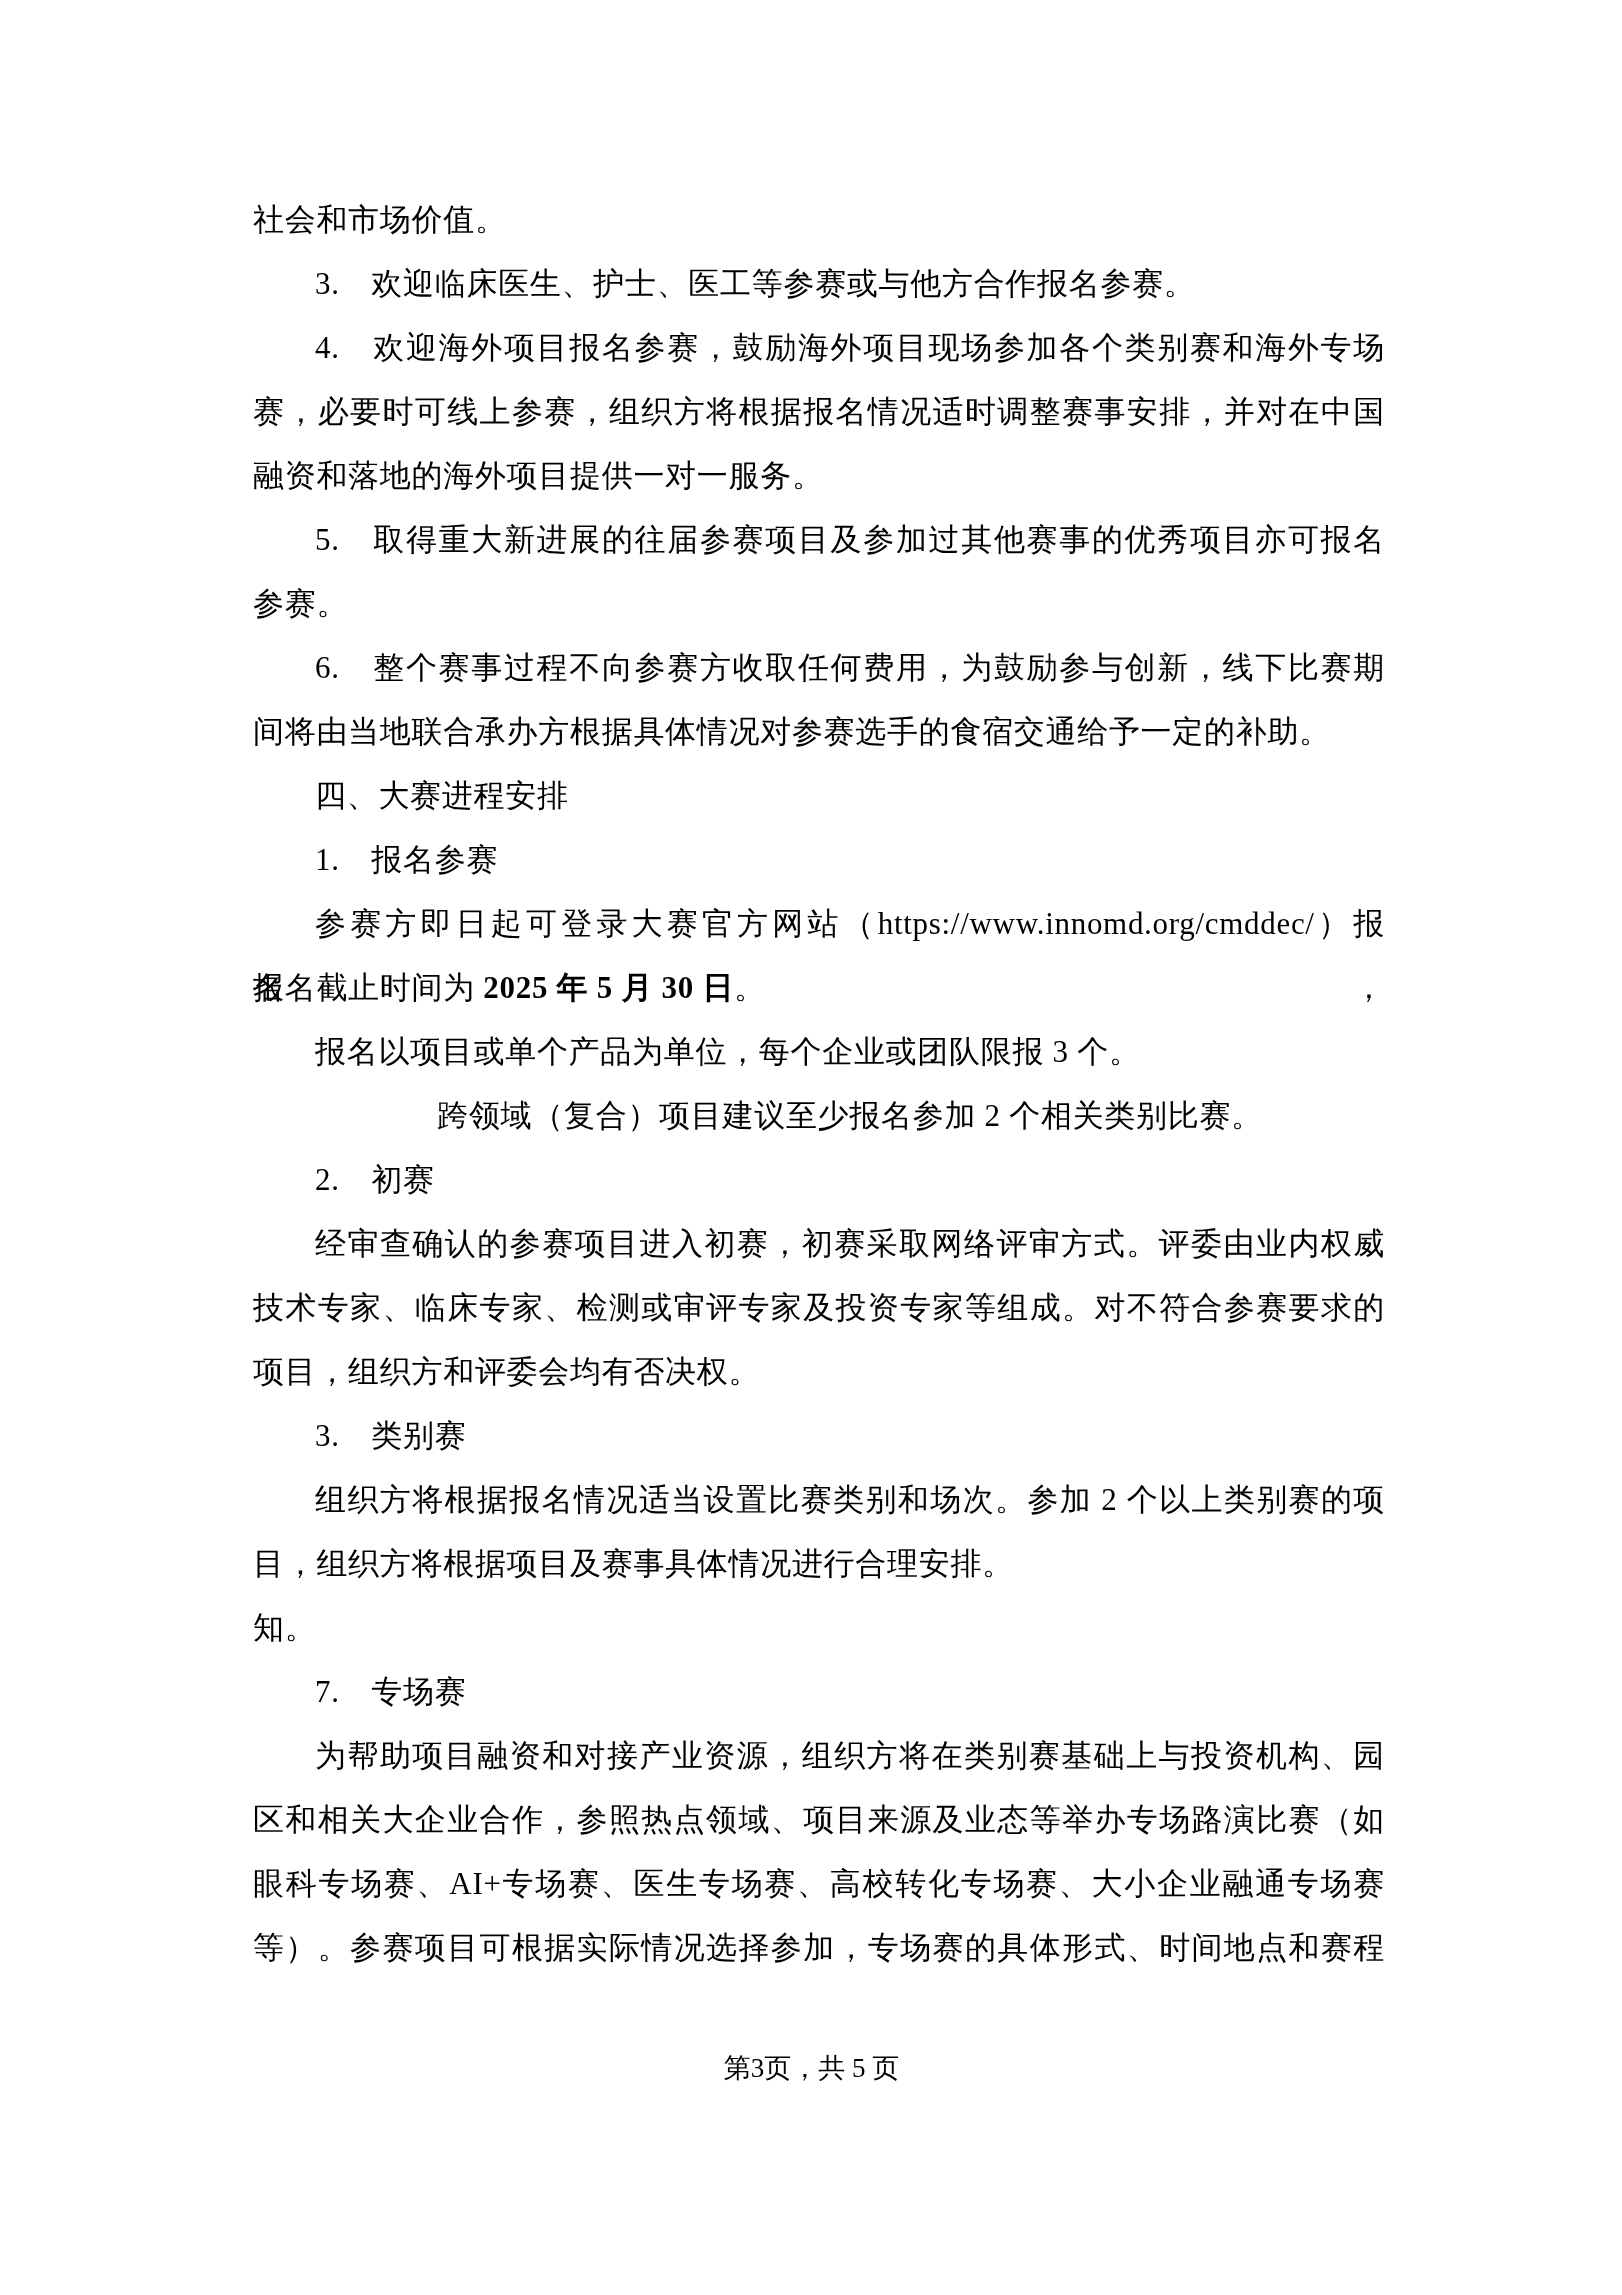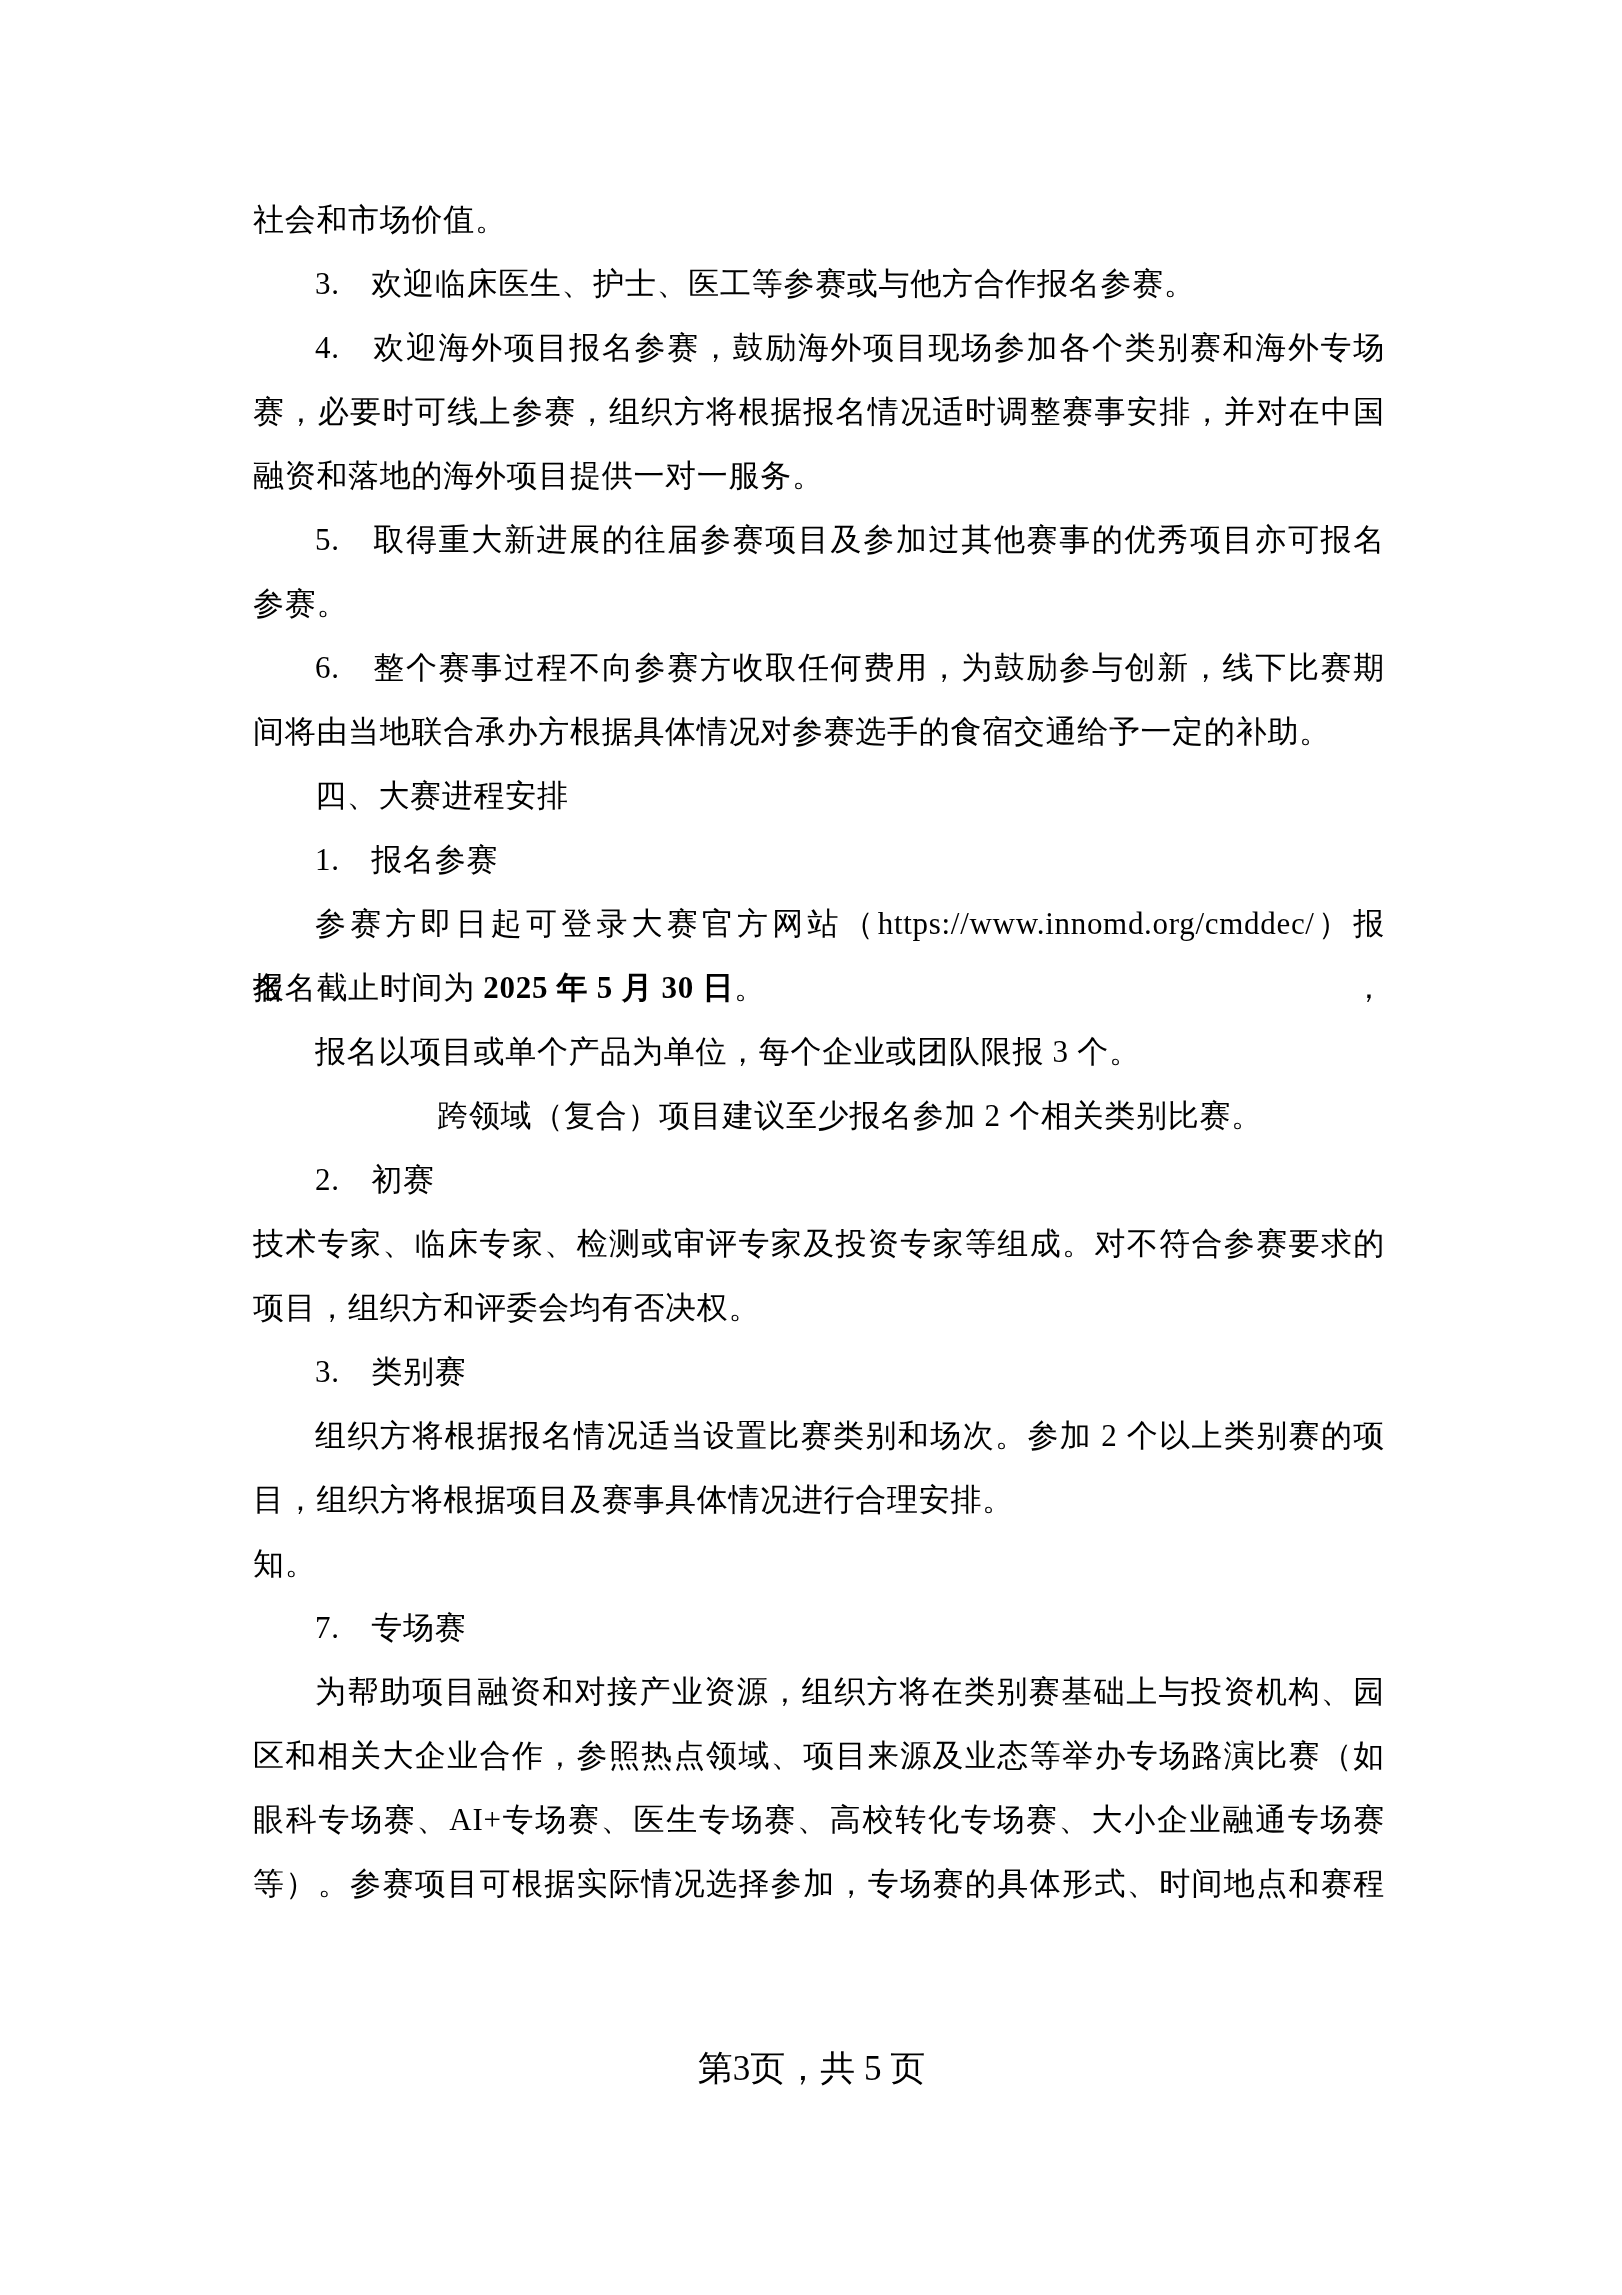--- a/index.html
+++ b/index.html
@@ -38,21 +38,21 @@
   }
   .bold {
     font-weight: bold;
   }
   .footer {
     position: absolute;
     left: 0;
     top: 2048px;
     width: 1623px;
     text-align: center;
-    font-size: 35px;
+    font-size: 27px;
     line-height: 41px;
   }
 </style>
 </head>
 <body>
 
 <div class="page">
   <div class="content" id="doc-lines">
       <div class="line">社会和市场价值。</div>
       <div class="line" style="text-indent: 2em;">3.　欢迎临床医生、护士、医工等参赛或与他方合作报名参赛。</div>
@@ -63,20 +63,21 @@
       <div class="line">参赛。</div>
       <div class="line just" style="text-indent: 2em;">6.　整个赛事过程不向参赛方收取任何费用，为鼓励参与创新，线下比赛期</div>
       <div class="line">间将由当地联合承办方根据具体情况对参赛选手的食宿交通给予一定的补助。</div>
       <div class="line" style="text-indent: 2em;">四、大赛进程安排</div>
       <div class="line" style="text-indent: 2em;">1.　报名参赛</div>
       <div class="line just" style="text-indent: 2em;">参赛方即日起可登录大赛官方网站（https://www.innomd.org/cmddec/）报名，</div>
       <div class="line"><span>报名截止时间为 </span><span class="bold">2025 年 5 月 30 日</span><span>。</span></div>
       <div class="line" style="text-indent: 2em;">报名以项目或单个产品为单位，每个企业或团队限报 3 个。</div>
       <div class="line" style="text-indent: 2em; text-align: center;">跨领域（复合）项目建议至少报名参加 2 个相关类别比赛。</div>
       <div class="line" style="text-indent: 2em;">2.　初赛</div>
+      <div class="line just" style="text-indent: 2em;">经审查确认的参赛项目进入初赛，初赛采取网络评审方式。评委由业内权威</div>
       <div class="line just">技术专家、临床专家、检测或审评专家及投资专家等组成。对不符合参赛要求的</div>
       <div class="line">项目，组织方和评委会均有否决权。</div>
       <div class="line" style="text-indent: 2em;">3.　类别赛</div>
       <div class="line just" style="text-indent: 2em;">组织方将根据报名情况适当设置比赛类别和场次。参加 2 个以上类别赛的项</div>
       <div class="line">目，组织方将根据项目及赛事具体情况进行合理安排。</div>
       <div class="line">知。</div>
       <div class="line" style="text-indent: 2em;">7.　专场赛</div>
       <div class="line just" style="text-indent: 2em;">为帮助项目融资和对接产业资源，组织方将在类别赛基础上与投资机构、园</div>
       <div class="line just">区和相关大企业合作，参照热点领域、项目来源及业态等举办专场路演比赛（如</div>
       <div class="line just">眼科专场赛、AI+专场赛、医生专场赛、高校转化专场赛、大小企业融通专场赛</div>

